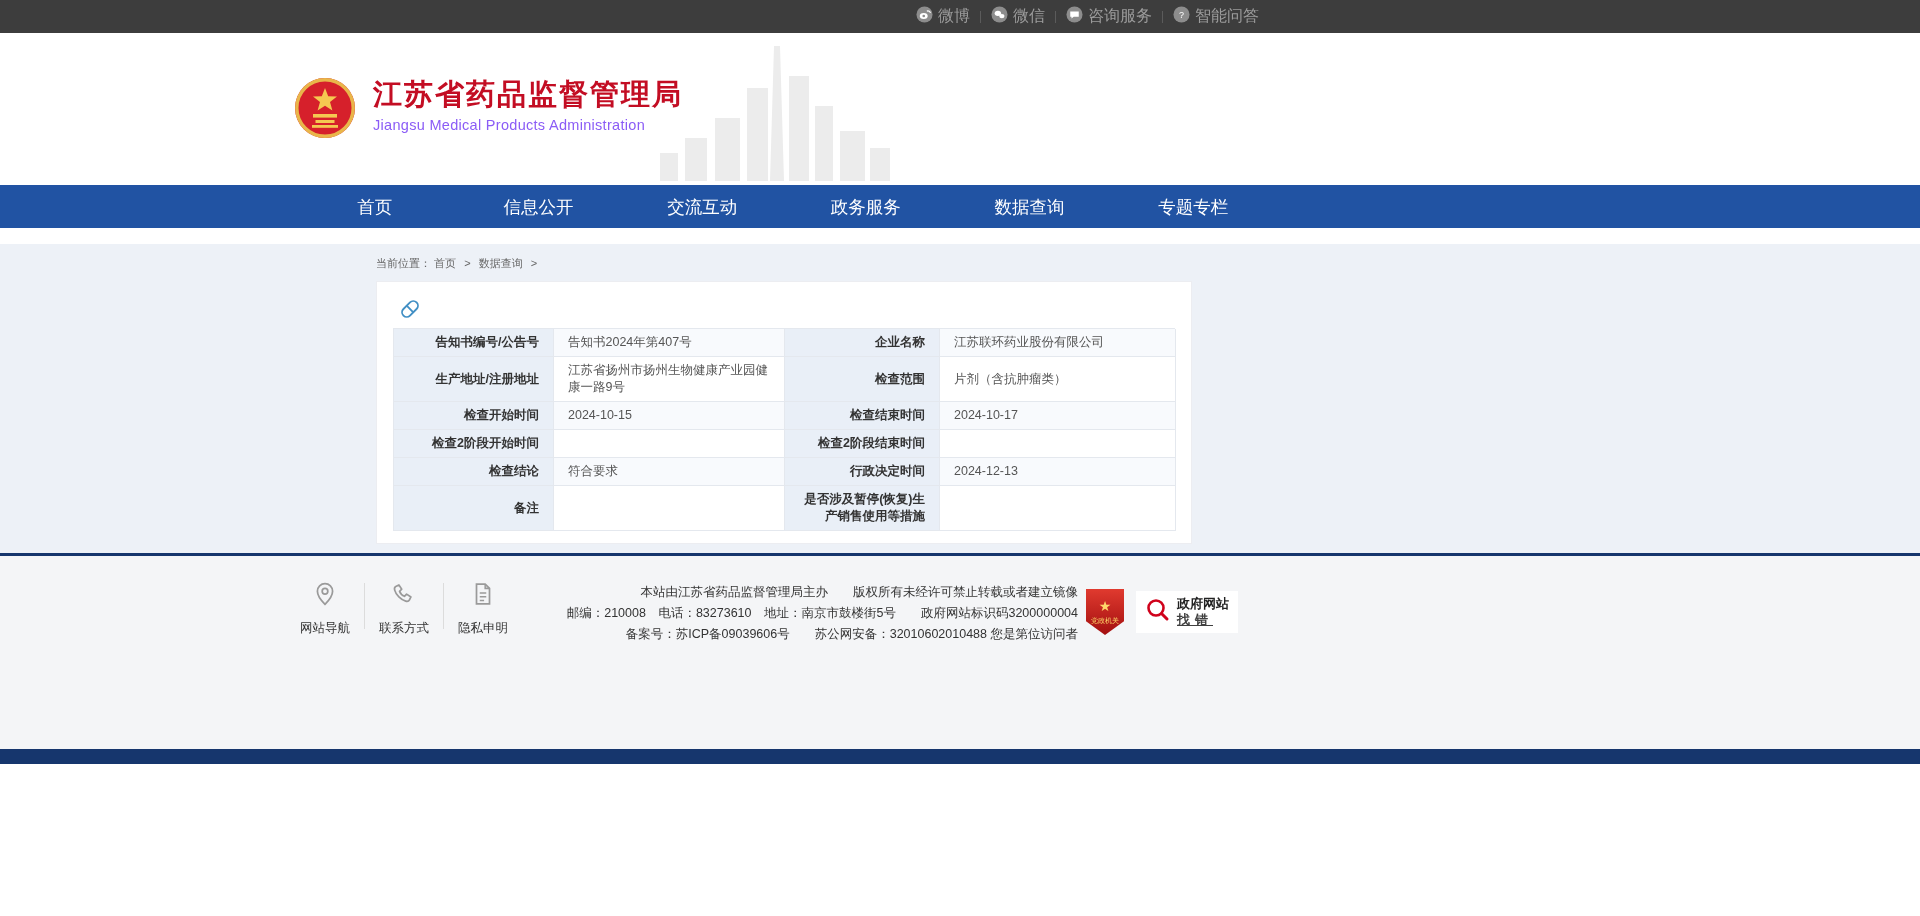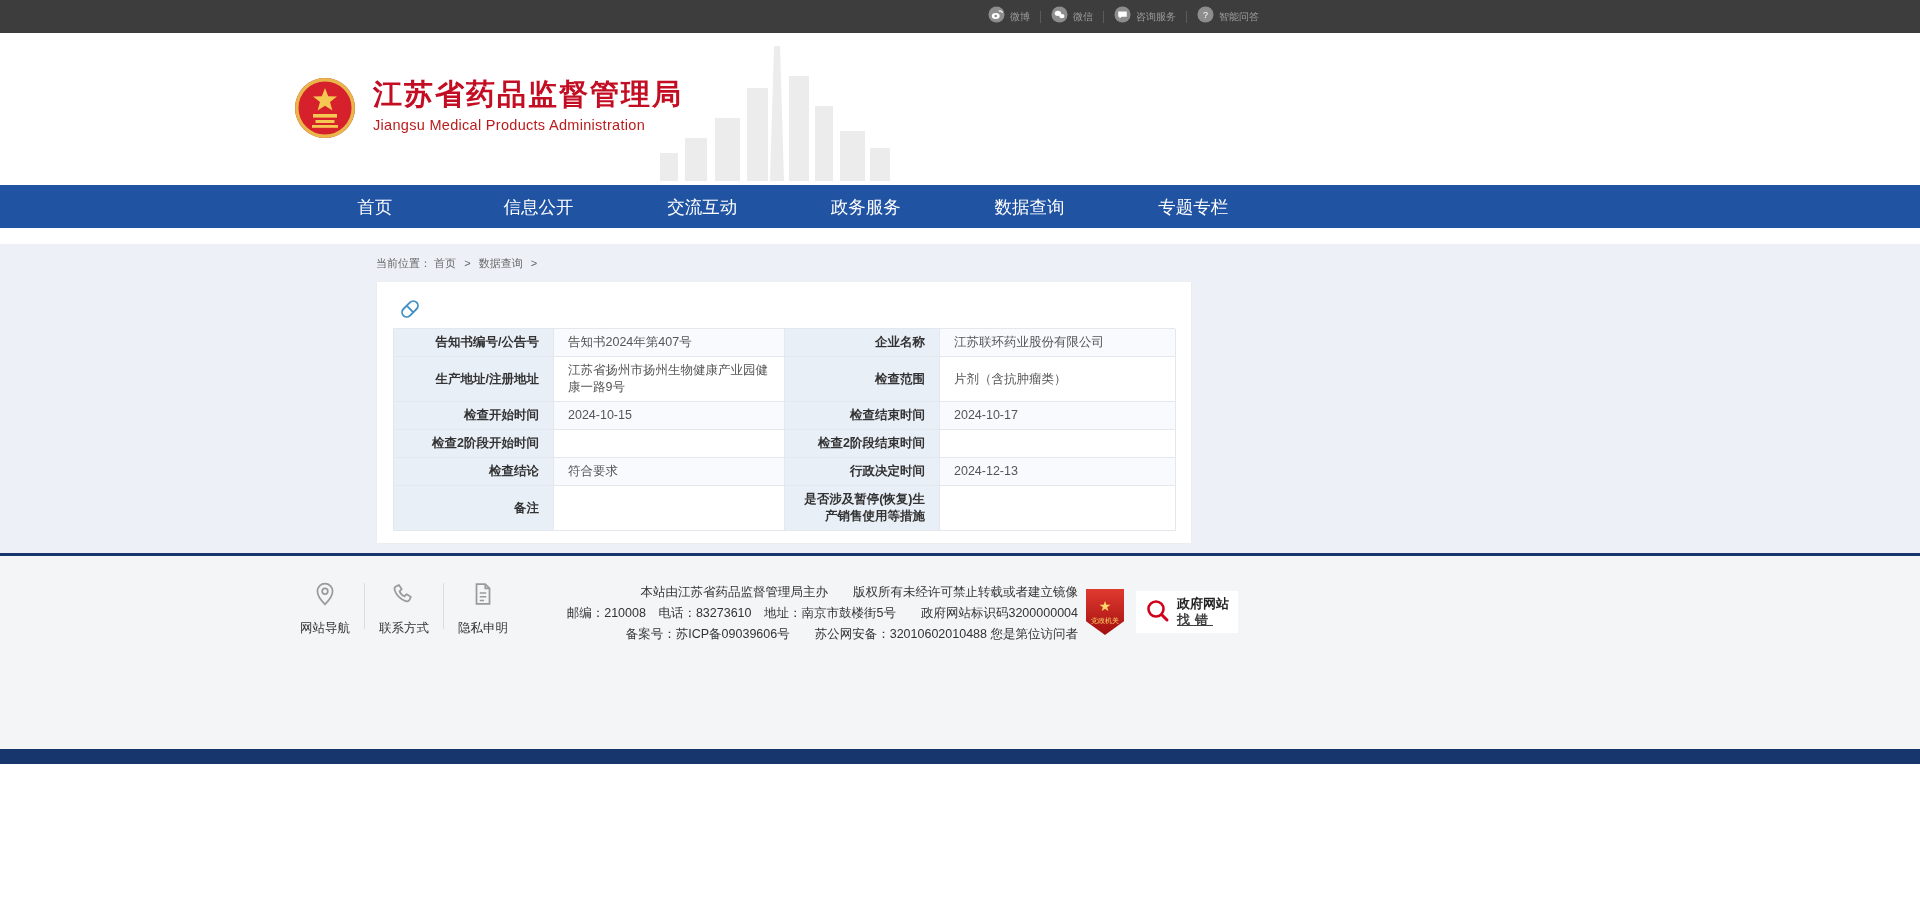--- a/index.html
+++ b/index.html
@@ -11,30 +11,30 @@
   }
   a { text-decoration:none; }
 
   
   .topbar { height:33px; background:#3d3d3d; }
   .topbar-inner {
     width:982px; margin-left:293px; height:100%;
     display:flex; justify-content:flex-end; align-items:center; padding-right:6px;
   }
   .tb-item { display:flex; align-items:center; gap:5px; padding:0 10px; cursor:pointer; }
-  .tb-item .tb-label { font-size:10px; color:#9c9c9c; white-space:nowrap; }
+  .tb-item .tb-label { font-size:16px; color:#9c9c9c; white-space:nowrap; }
   .tb-divider { width:1px; height:12px; background:#5b5b5b; }
 
   
   .header { height:152px; background:#ffffff; }
   .header-inner { width:982px; margin-left:293px; height:100%; position:relative; }
   .logo { position:absolute; left:0; top:43px; width:64px; height:64px; }
   .title-block { position:absolute; left:80px; top:46px; }
   .site-title { color:#c30d23; font-size:29px; font-weight:bold; letter-spacing:2px; line-height:1.1; }
-  .site-subtitle { color:#b91c1c; font-size:14.5px; margin-top:6px; letter-spacing:0.3px; }
+  .site-subtitle { color:#8b5cf6; font-size:14.5px; margin-top:6px; letter-spacing:0.3px; }
   .skyline { position:absolute; left:362px; bottom:0; }
 
   
   .nav { height:43px; background:#2153a3; }
   .nav-inner { width:982px; margin-left:293px; height:100%; display:flex; }
   .nav-item {
     flex:1; display:flex; align-items:center; justify-content:center;
     color:#ffffff; font-size:17.5px; cursor:pointer; white-space:nowrap;
   }
 
@@ -73,21 +73,21 @@
   .f-badges { display:flex; align-items:center; gap:12px; margin-top:8px; }
   .badge-shield {
     width:38px; height:46px;
     background:linear-gradient(#e03a2f,#a30f0f);
     clip-path:polygon(0 0,100% 0,100% 70%,50% 100%,0 70%);
     display:flex; flex-direction:column; align-items:center; justify-content:center;
     cursor:pointer;
   }
   .badge-shield .star { color:#ffd76a; font-size:14px; line-height:1; }
   .badge-shield .shield-txt { color:#ffd76a; font-size:7px; margin-top:3px; white-space:nowrap; }
-  .badge-finderr { display:flex; align-items:flex-end; gap:6px; background:#fff; padding:5px 9px; cursor:pointer; }
+  .badge-finderr { display:flex; align-items:center; gap:6px; background:#fff; padding:5px 9px; cursor:pointer; }
   .badge-finderr .bt1 { font-size:13px; font-weight:bold; color:#222; line-height:1.25; white-space:nowrap; }
   .badge-finderr .bt2 { font-size:13px; font-weight:bold; color:#404040; letter-spacing:5px; line-height:1.25; white-space:nowrap;text-decoration:underline; }
 
   .bottombar { height:15px; background:#16366d; }
 </style>
 </head>
 <body>
 
 <div class="topbar">
   <div class="topbar-inner">

